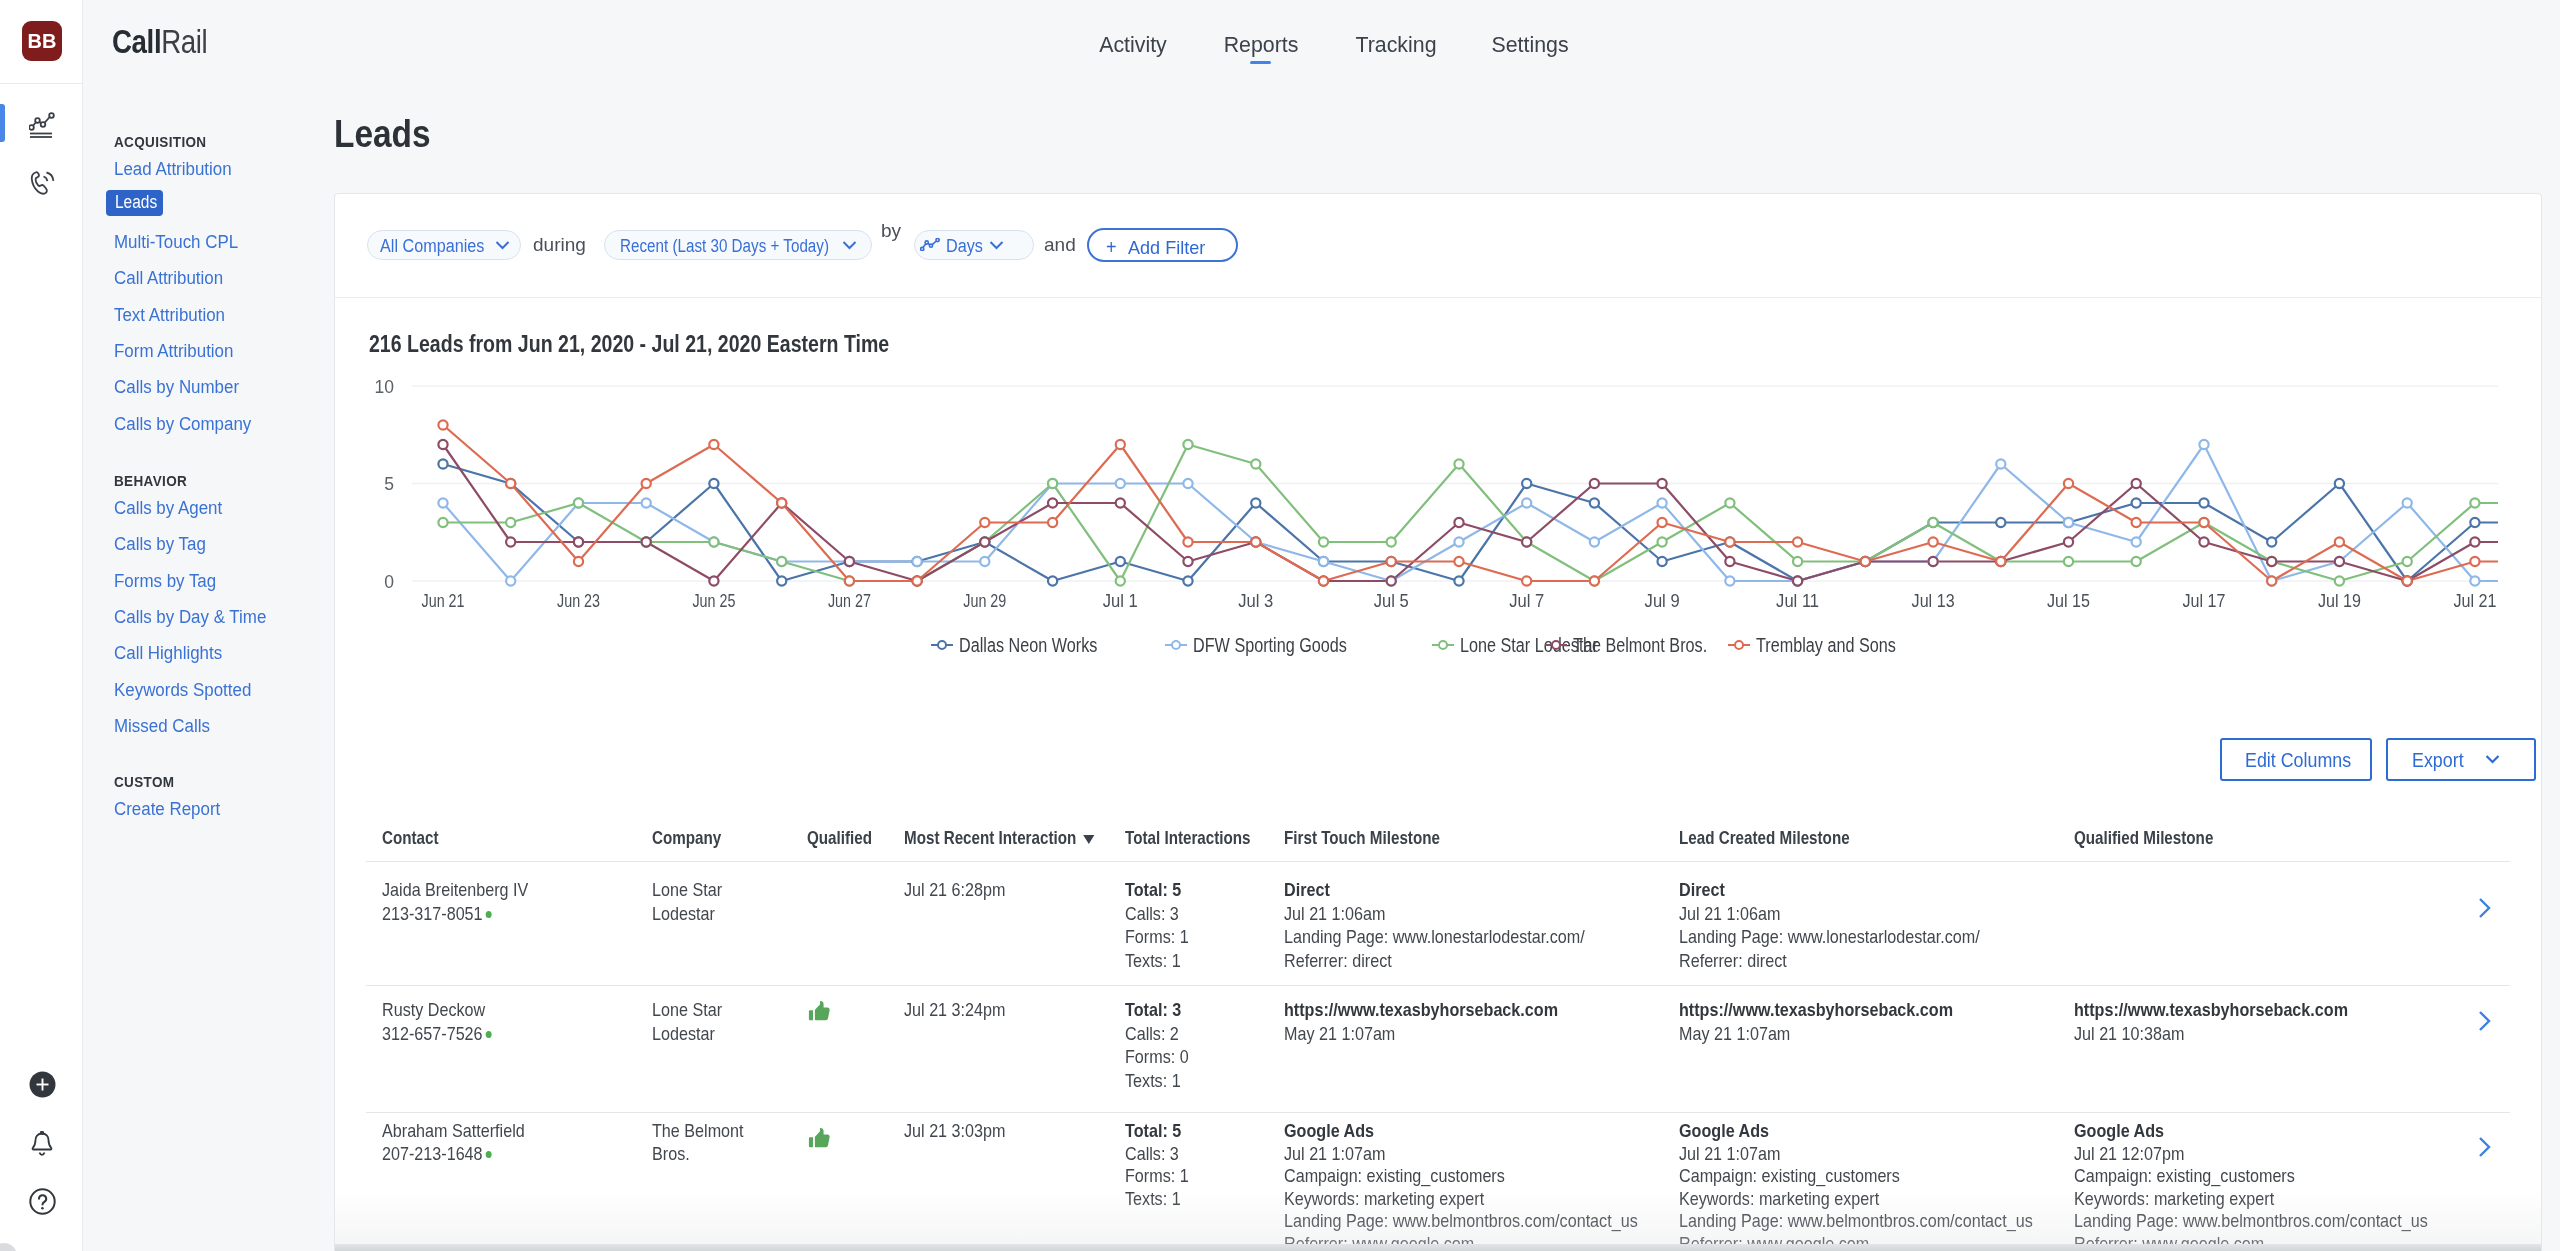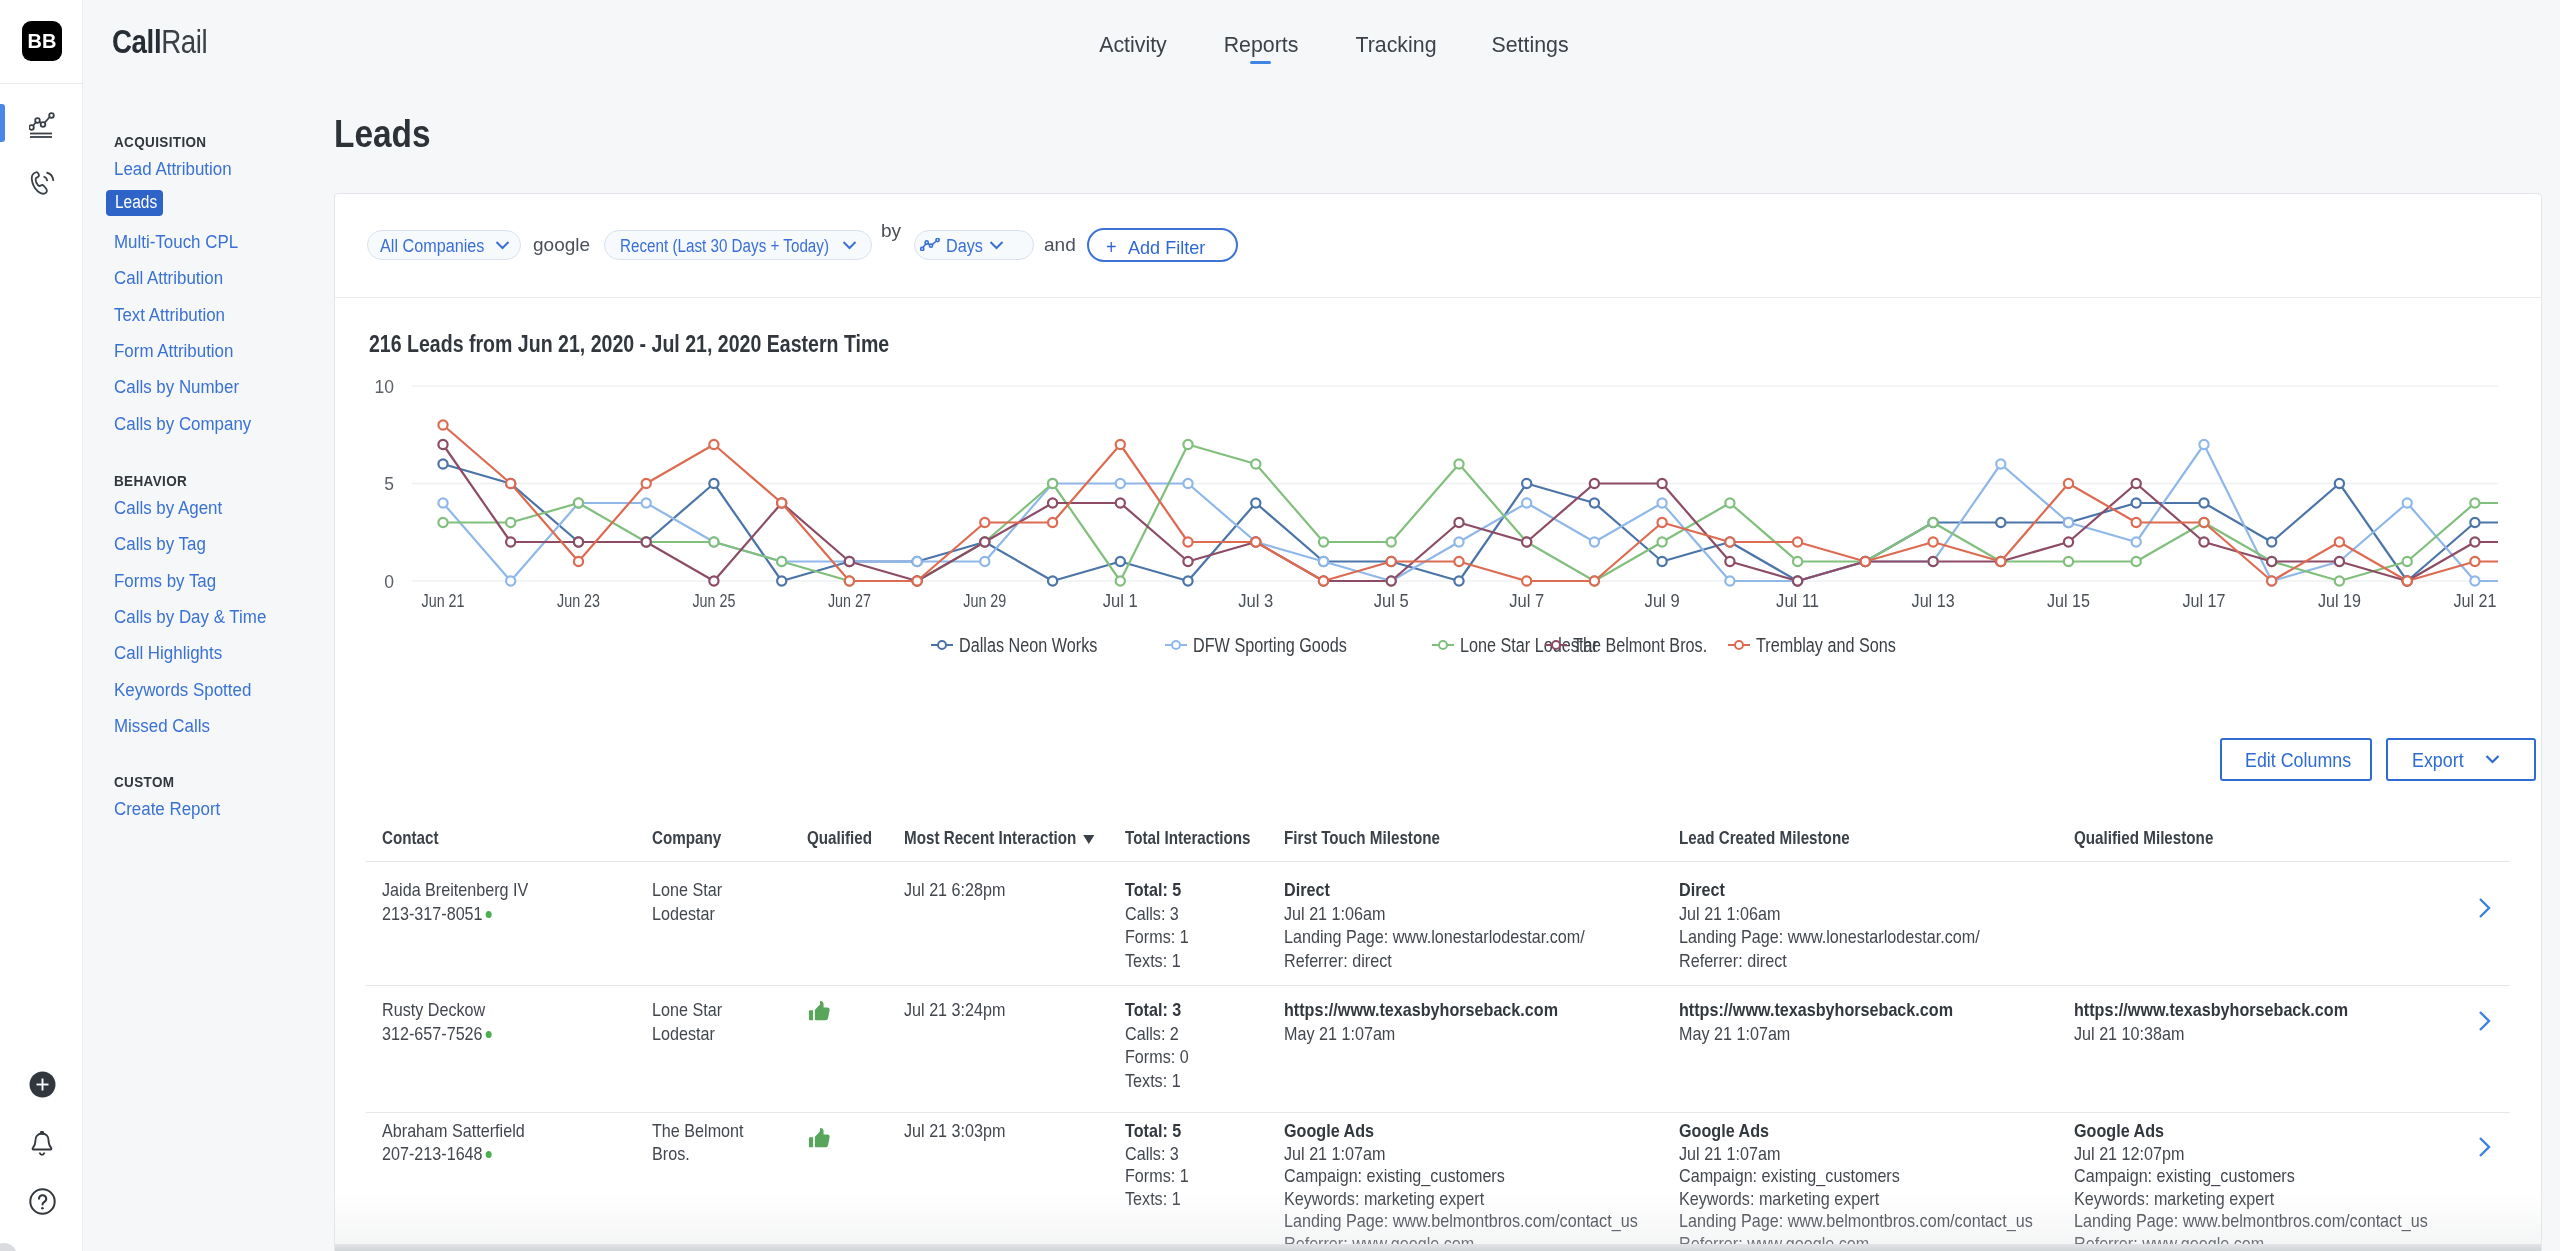--- a/index.html
+++ b/index.html
@@ -1,19 +1,19 @@
 <!DOCTYPE html>
 <html><head><meta charset="utf-8">
 <style>
 *{margin:0;padding:0;box-sizing:border-box}
 html,body{width:2560px;height:1251px;overflow:hidden;background:#f6f7f9;
  font-family:"Liberation Sans",sans-serif;-webkit-font-smoothing:antialiased}
 .abs{position:absolute}
 #rail{position:absolute;left:0;top:0;width:83px;height:1251px;background:#fff;border-right:1px solid #e9ebee}
-#avatar{position:absolute;left:22px;top:21px;width:40px;height:40px;background:#000000;border-radius:9px;
+#avatar{position:absolute;left:22px;top:21px;width:40px;height:40px;background:#7f1d1d;border-radius:9px;
  color:#fff;font-weight:bold;font-size:20px;text-align:center;line-height:40px}
 #railsep{position:absolute;left:0;top:83px;width:83px;height:1px;background:#e9ebee}
 #activebar{position:absolute;left:0;top:104px;width:5px;height:38px;background:#4a86e8;border-radius:0 3px 3px 0}
 .topnav{position:absolute;top:32px;font-size:22px;color:#3c424a;transform:translateX(-50%) scaleX(0.97);white-space:nowrap}
 #navline{position:absolute;left:1250px;top:61px;width:21px;height:3px;background:#4184e8;border-radius:2px}
 #logo{position:absolute;left:112px;top:23px;font-size:33px;letter-spacing:-0.5px;color:#272d34;font-weight:700;
  transform:scaleX(0.84);transform-origin:0 0;white-space:nowrap}
 #logo span{font-weight:400;color:#3a4046}
 .shead{position:absolute;left:114px;font-size:15px;font-weight:bold;color:#32373d;letter-spacing:0.4px;
  transform:scaleX(0.9);transform-origin:0 0;white-space:nowrap}
@@ -114,21 +114,21 @@
     <div>Leads</div>
   </div>
 <div id="h1">Leads</div>
 <div id="card"></div>
 <div id="carddiv"></div>
 <div class="pill" style="left:367px;top:230px;width:154px"></div>
 <div class="ptext" style="left:380px;top:236px">All Companies</div>
 <svg class="pchev" style="left:494px;top:240px" width="17" height="11" viewBox="0 0 17 11">
     <polyline points="2.5,2 8.5,8 14.5,2" fill="none" stroke="#3a6fd8" stroke-width="2"></polyline>
   </svg>
-<div class="fword" style="left:533px;top:234px">google</div>
+<div class="fword" style="left:533px;top:234px">during</div>
 <div class="pill" style="left:604px;top:230px;width:268px"></div>
 <div class="ptext" style="left:620px;top:236px;transform:scaleX(0.845)">Recent (Last 30 Days + Today)</div>
 <svg class="pchev" style="left:841px;top:240px" width="17" height="11" viewBox="0 0 17 11">
     <polyline points="2.5,2 8.5,8 14.5,2" fill="none" stroke="#3a6fd8" stroke-width="2"></polyline>
   </svg>
 <div class="fword" style="left:881px;top:220px">by</div>
 <div class="pill" style="left:914px;top:230px;width:120px"></div>
 <svg class="pchev" style="left:920px;top:238px" width="20" height="13" viewBox="0 0 20 13" fill="none" stroke="#3a6fd8" stroke-width="1.6">
 <polyline points="2,11 6.7,4.5 11,7.7 17.5,2"></polyline>
     <circle cx="2.2" cy="11" r="1.6" fill="#fff"></circle>

